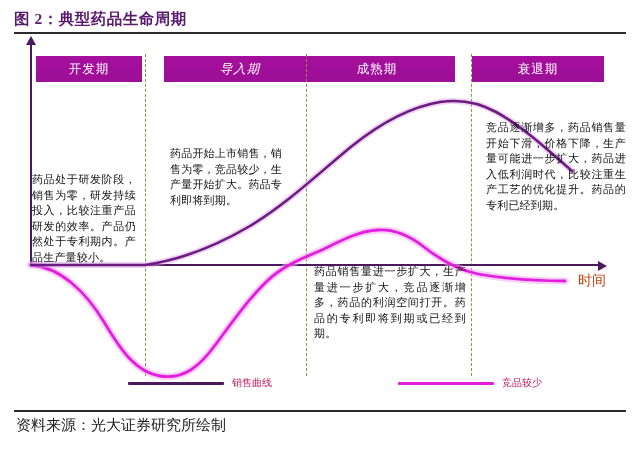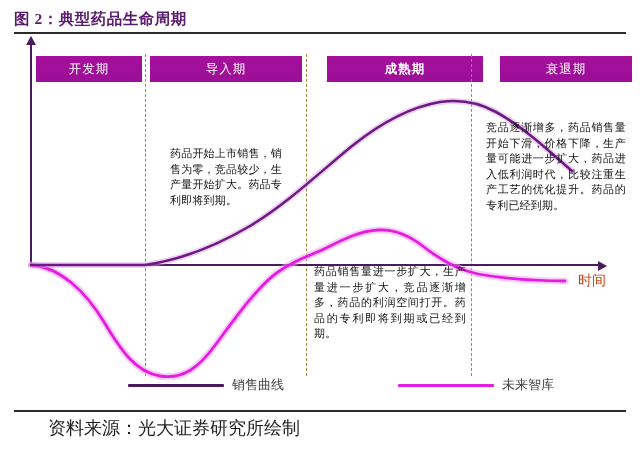--- a/index.html
+++ b/index.html
@@ -51,24 +51,23 @@
     left: 14px;
     top: 410px;
     width: 612px;
     height: 1.5px;
     background: #2b2b2b;
   }
   .footer-text {
     position: absolute;
     left: 16px;
     top: 416px;
-    font-size: 18px;
+    font-size: 15px;
     color: #1d1d1d;
     white-space: nowrap;
-    margin-left: 32px;
   }
   .watermark {
     position: absolute;
     right: 14px;
     top: 424px;
     font-size: 12px;
     color: #b9b9b9;
     font-family: "Liberation Sans", sans-serif;
     white-space: nowrap;
     letter-spacing: 1px;
@@ -188,47 +187,47 @@
     align-items: center;
     gap: 8px;
   }
   .legend-swatch {
     display: inline-block;
     width: 96px;
     height: 3px;
     border-radius: 1px;
   }
   .legend-label {
-    font-size: 13px;
-    color: #404040;
+    font-size: 10px;
+    color: #be185d;
     white-space: nowrap;
   }
 </style>
 </head>
 <body>
 
 <div id="page">
 
   <div class="title-row">
     <span class="title-text">图 2：典型药品生命周期</span>
   </div>
   <div class="title-rule"></div>
 
   <div class="chart-area">
 
     <div class="phase-bar" style="left:36px; width:106px;">
       <span>开发期</span>
     </div>
-    <div class="phase-bar" style="left:150px; width:152px;">
+    <div class="phase-bar" style="left:164px; width:152px;font-style:italic;">
       <span>导入期</span>
     </div>
-    <div class="phase-bar" style="left:327px; width:156px;font-weight:bold;">
+    <div class="phase-bar" style="left:299px; width:156px;">
       <span>成熟期</span>
     </div>
-    <div class="phase-bar" style="left:500px; width:132px;">
+    <div class="phase-bar" style="left:472px; width:132px;">
       <span>衰退期</span>
     </div>
 
     <div class="divider" style="left:145px;"></div>
     <div class="divider" style="left:306px;"></div>
     <div class="divider" style="left:471px;"></div>
 
     <div class="axis-y"></div>
     <div class="axis-y-arrow"></div>
     <div class="axis-x"></div>
@@ -267,35 +266,36 @@
                C 522,90 548,114 572,135" fill="none" stroke="#d79ce0" stroke-width="6" stroke-linecap="round" opacity="0.45"></path>
 
       <path d="M31,229 L 145,229
                C 180,224 216,210 250,190
                C 288,167 320,136 352,110
                C 382,86 410,71 440,66
                C 460,63 478,66 496,76
                C 522,90 548,114 572,135" fill="none" stroke="#6d1a82" stroke-width="2.6" stroke-linecap="round"></path>
     </svg>
 
+    <div class="annot" style="left:32px; top:136px; width:104px;">药品处于研发阶段，销售为零，研发持续投入，比较注重产品研发的效率。产品仍然处于专利期内。产品生产量较小。</div>
 
     <div class="annot" style="left:170px; top:110px; width:112px;">药品开始上市销售，销售为零，竞品较少，生产量开始扩大。药品专利即将到期。</div>
 
     <div class="annot" style="left:314px; top:228px; width:152px;">药品销售量进一步扩大，生产量进一步扩大，竞品逐渐增多，药品的利润空间打开。药品的专利即将到期或已经到期。</div>
 
     <div class="annot" style="left:486px; top:84px; width:140px;">竞品逐渐增多，药品销售量开始下滑，价格下降，生产量可能进一步扩大，药品进入低利润时代，比较注重生产工艺的优化提升。药品的专利已经到期。</div>
 
     <div class="legend">
       <div class="legend-item" style="left:128px; top:0;">
         <span class="legend-swatch" style="background:#4b1a5e;"></span>
         <span class="legend-label">销售曲线</span>
       </div>
       <div class="legend-item" style="left:398px; top:0;">
         <span class="legend-swatch" style="background:#e31ce0;"></span>
-        <span class="legend-label">未来智库</span>
+        <span class="legend-label">竞品较少</span>
       </div>
     </div>
 
   </div>
 
   <div class="footer-rule"></div>
   <div class="footer-text">资料来源：光大证券研究所绘制</div>
   <div class="watermark">头条 @未来智库</div>
 
 </div>

